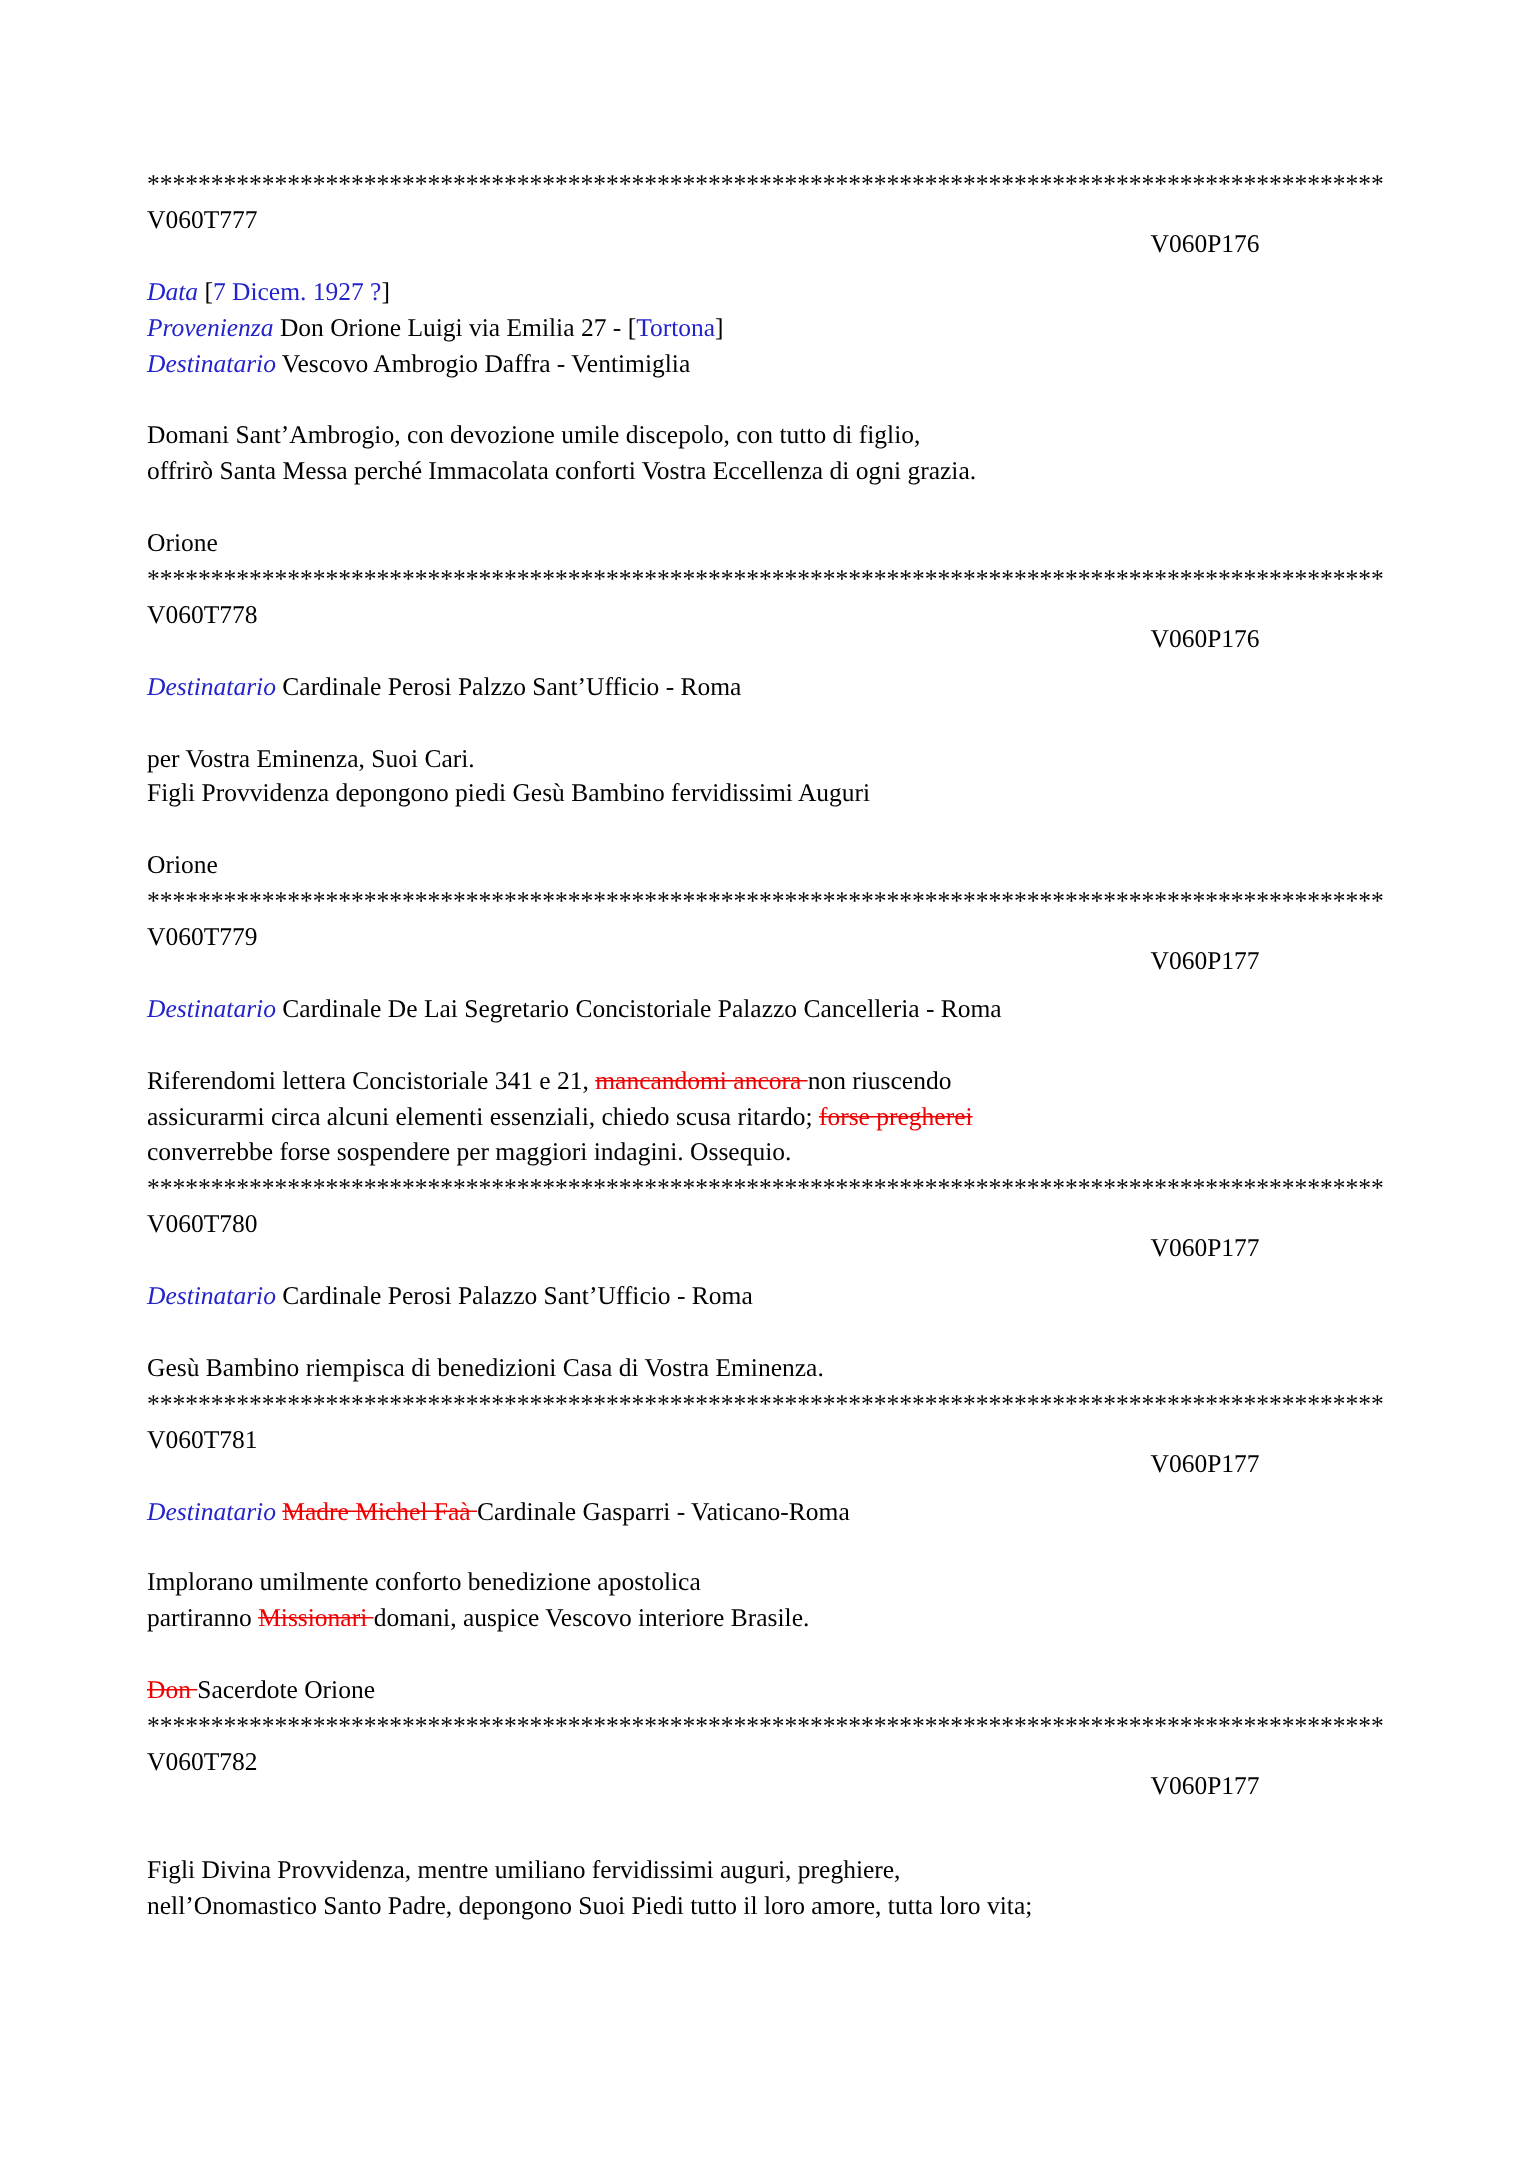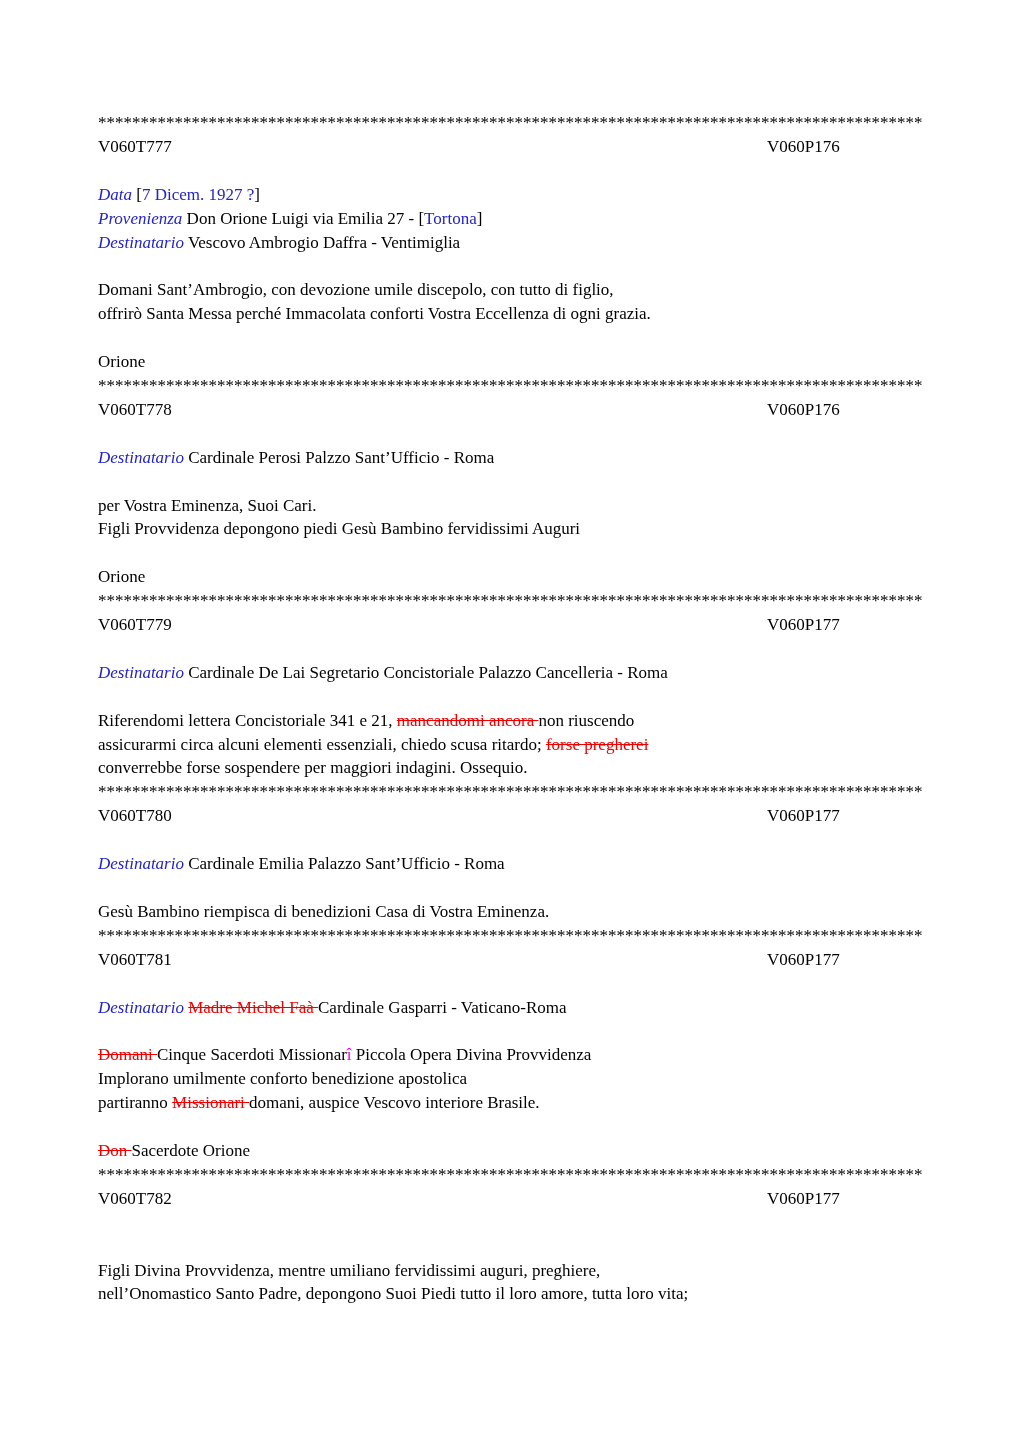--- a/index.html
+++ b/index.html
@@ -28,21 +28,21 @@
   }
   .sep {
     letter-spacing: 0px;
     white-space: nowrap;
     overflow: hidden;
     width: 824px;
   }
   .pageref {
     position: absolute;
     left: 669px;
-    top: 0;
+    top: 16px;
   }
   .run-lbl { color: var(--label-blue); font-style: italic; margin-top: 32px; }
   .run-blu { color: var(--label-blue); }
   .run-del { color: var(--deleted-red); text-decoration: line-through; margin-top: 30px; }
   .run-mag { color: var(--accent-magenta); }
 </style>
 </head>
 <body>
 
 <div class="page" id="doc-root">
@@ -77,31 +77,30 @@
       <div class="line"><span class="run-lbl">Destinatario</span><span class="run"> Cardinale De Lai Segretario Concistoriale Palazzo Cancelleria - Roma</span></div>
       <div class="line">&nbsp;</div>
       <div class="line"><span class="run">Riferendomi lettera Concistoriale 341 e 21, </span><span class="run-del">mancandomi ancora </span><span class="run">non riuscendo</span></div>
       <div class="line"><span class="run">assicurarmi circa alcuni elementi essenziali, chiedo scusa ritardo; </span><span class="run-del">forse pregherei</span></div>
       <div class="line"><span class="run">converrebbe forse sospendere per maggiori indagini. Ossequio.</span></div>
     </section>
     <section>
       <div class="line sep">**************************************************************************************************</div>
       <div class="line header"><span>V060T780</span><span class="pageref">V060P177</span></div>
       <div class="line">&nbsp;</div>
-      <div class="line"><span class="run-lbl">Destinatario</span><span class="run"> Cardinale Emilia Palazzo Sant’Ufficio - Roma</span></div>
+      <div class="line"><span class="run-lbl">Destinatario</span><span class="run"> Cardinale Perosi Palazzo Sant’Ufficio - Roma</span></div>
       <div class="line">&nbsp;</div>
       <div class="line"><span class="run">Gesù Bambino riempisca di benedizioni Casa di Vostra Eminenza.</span></div>
     </section>
     <section>
       <div class="line sep">**************************************************************************************************</div>
       <div class="line header"><span>V060T781</span><span class="pageref">V060P177</span></div>
       <div class="line">&nbsp;</div>
       <div class="line"><span class="run-lbl">Destinatario</span><span class="run"> </span><span class="run-del">Madre Michel Faà </span><span class="run">Cardinale Gasparri - Vaticano-Roma</span></div>
       <div class="line">&nbsp;</div>
-      <div class="line"><span class="run-del">Domani </span><span class="run">Cinque Sacerdoti Missionar</span><span class="run-mag">î</span><span class="run"> Piccola Opera Divina Provvidenza</span></div>
       <div class="line"><span class="run">Implorano umilmente conforto benedizione apostolica</span></div>
       <div class="line"><span class="run">partiranno </span><span class="run-del">Missionari </span><span class="run">domani, auspice Vescovo interiore Brasile.</span></div>
       <div class="line">&nbsp;</div>
       <div class="line"><span class="run-del">Don </span><span class="run">Sacerdote Orione</span></div>
     </section>
     <section>
       <div class="line sep">**************************************************************************************************</div>
       <div class="line header"><span>V060T782</span><span class="pageref">V060P177</span></div>
       <div class="line">&nbsp;</div>
       <div class="line">&nbsp;</div>

